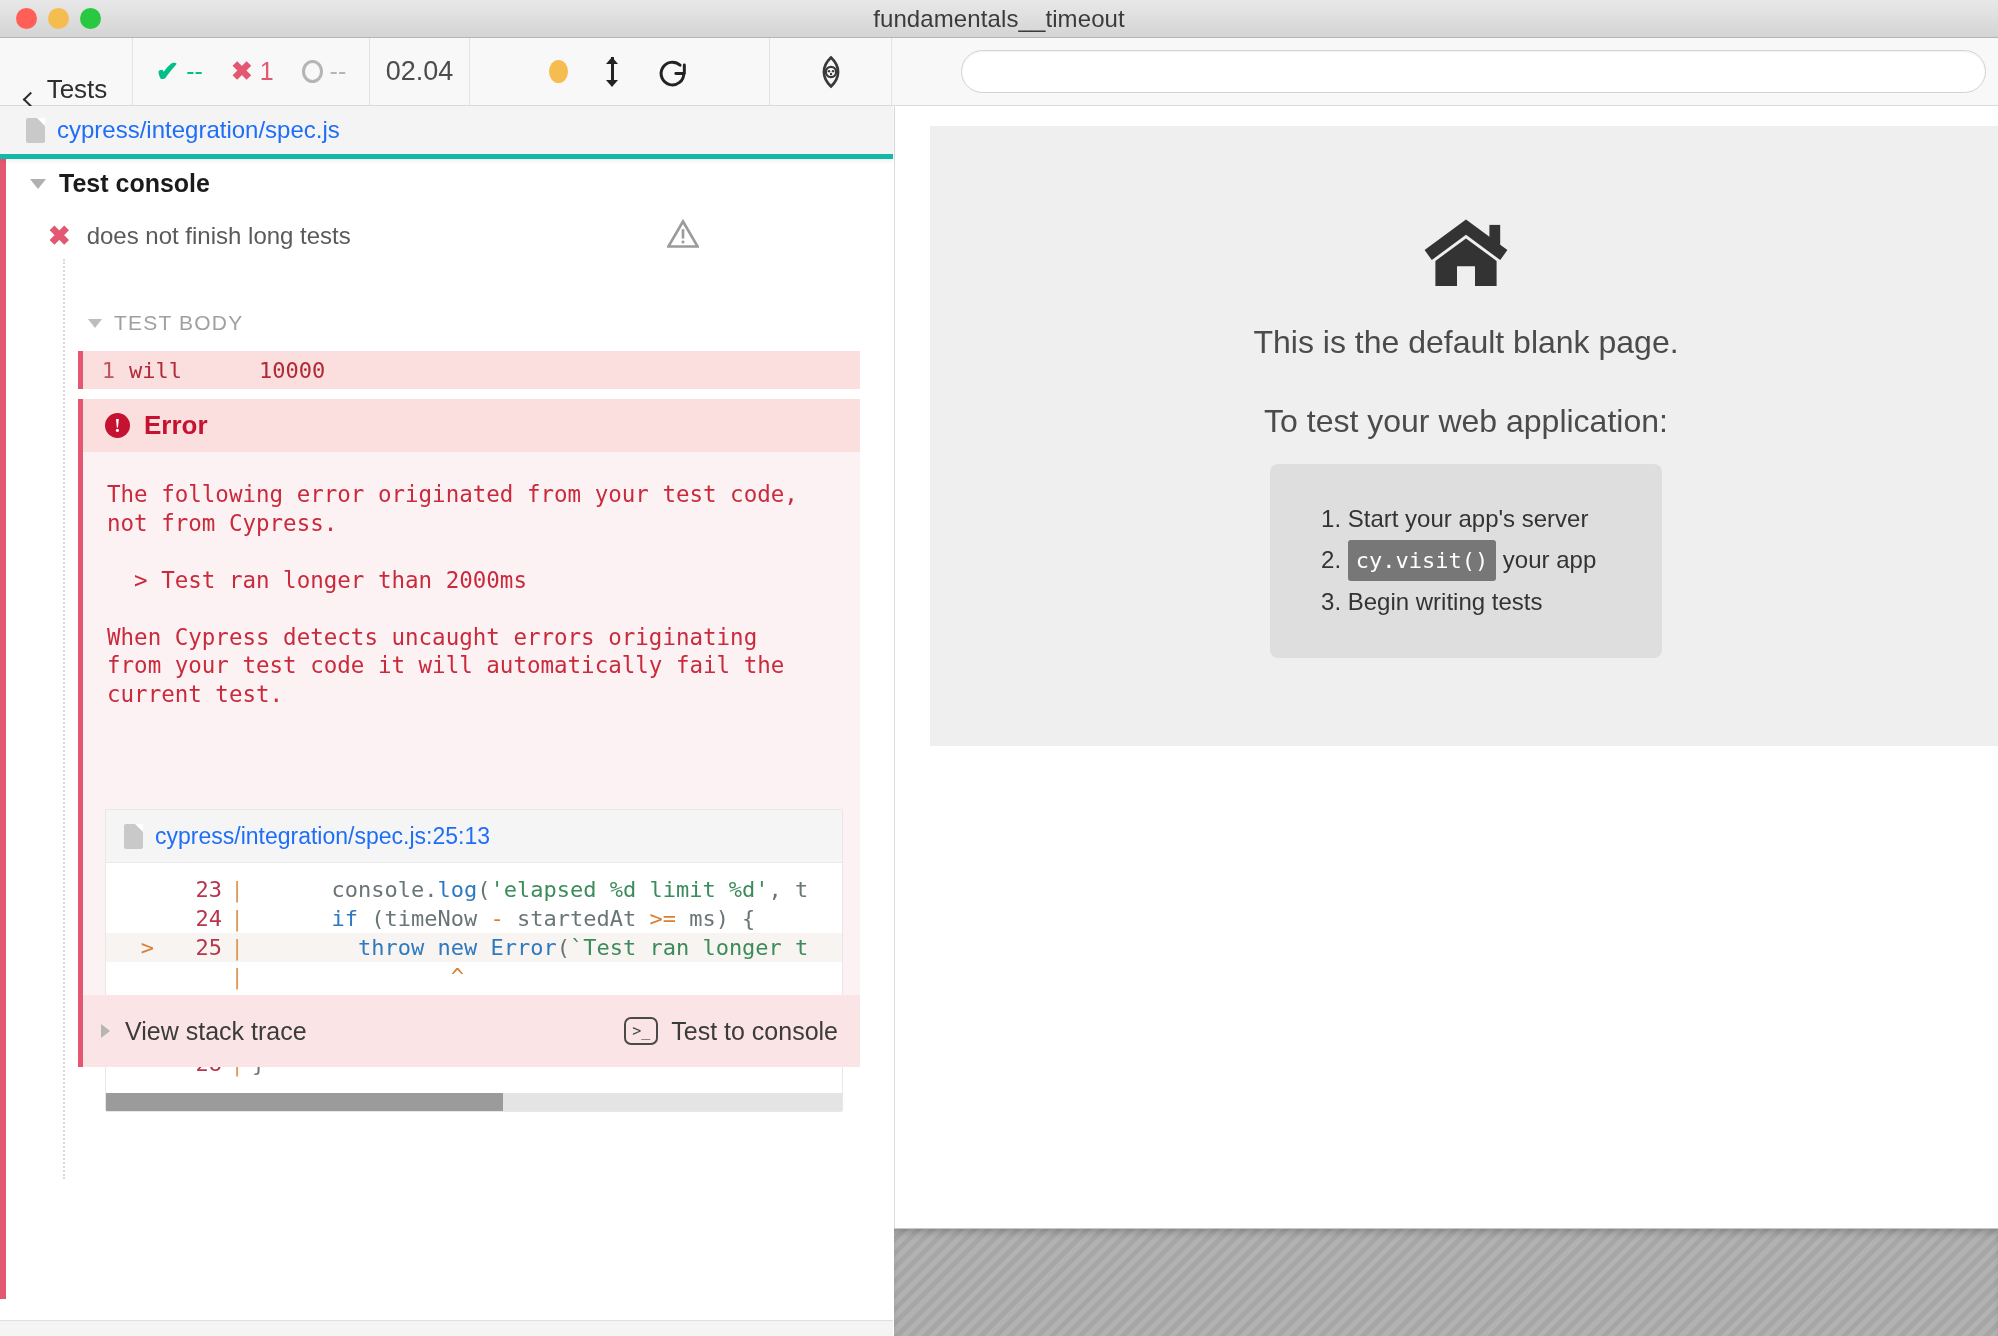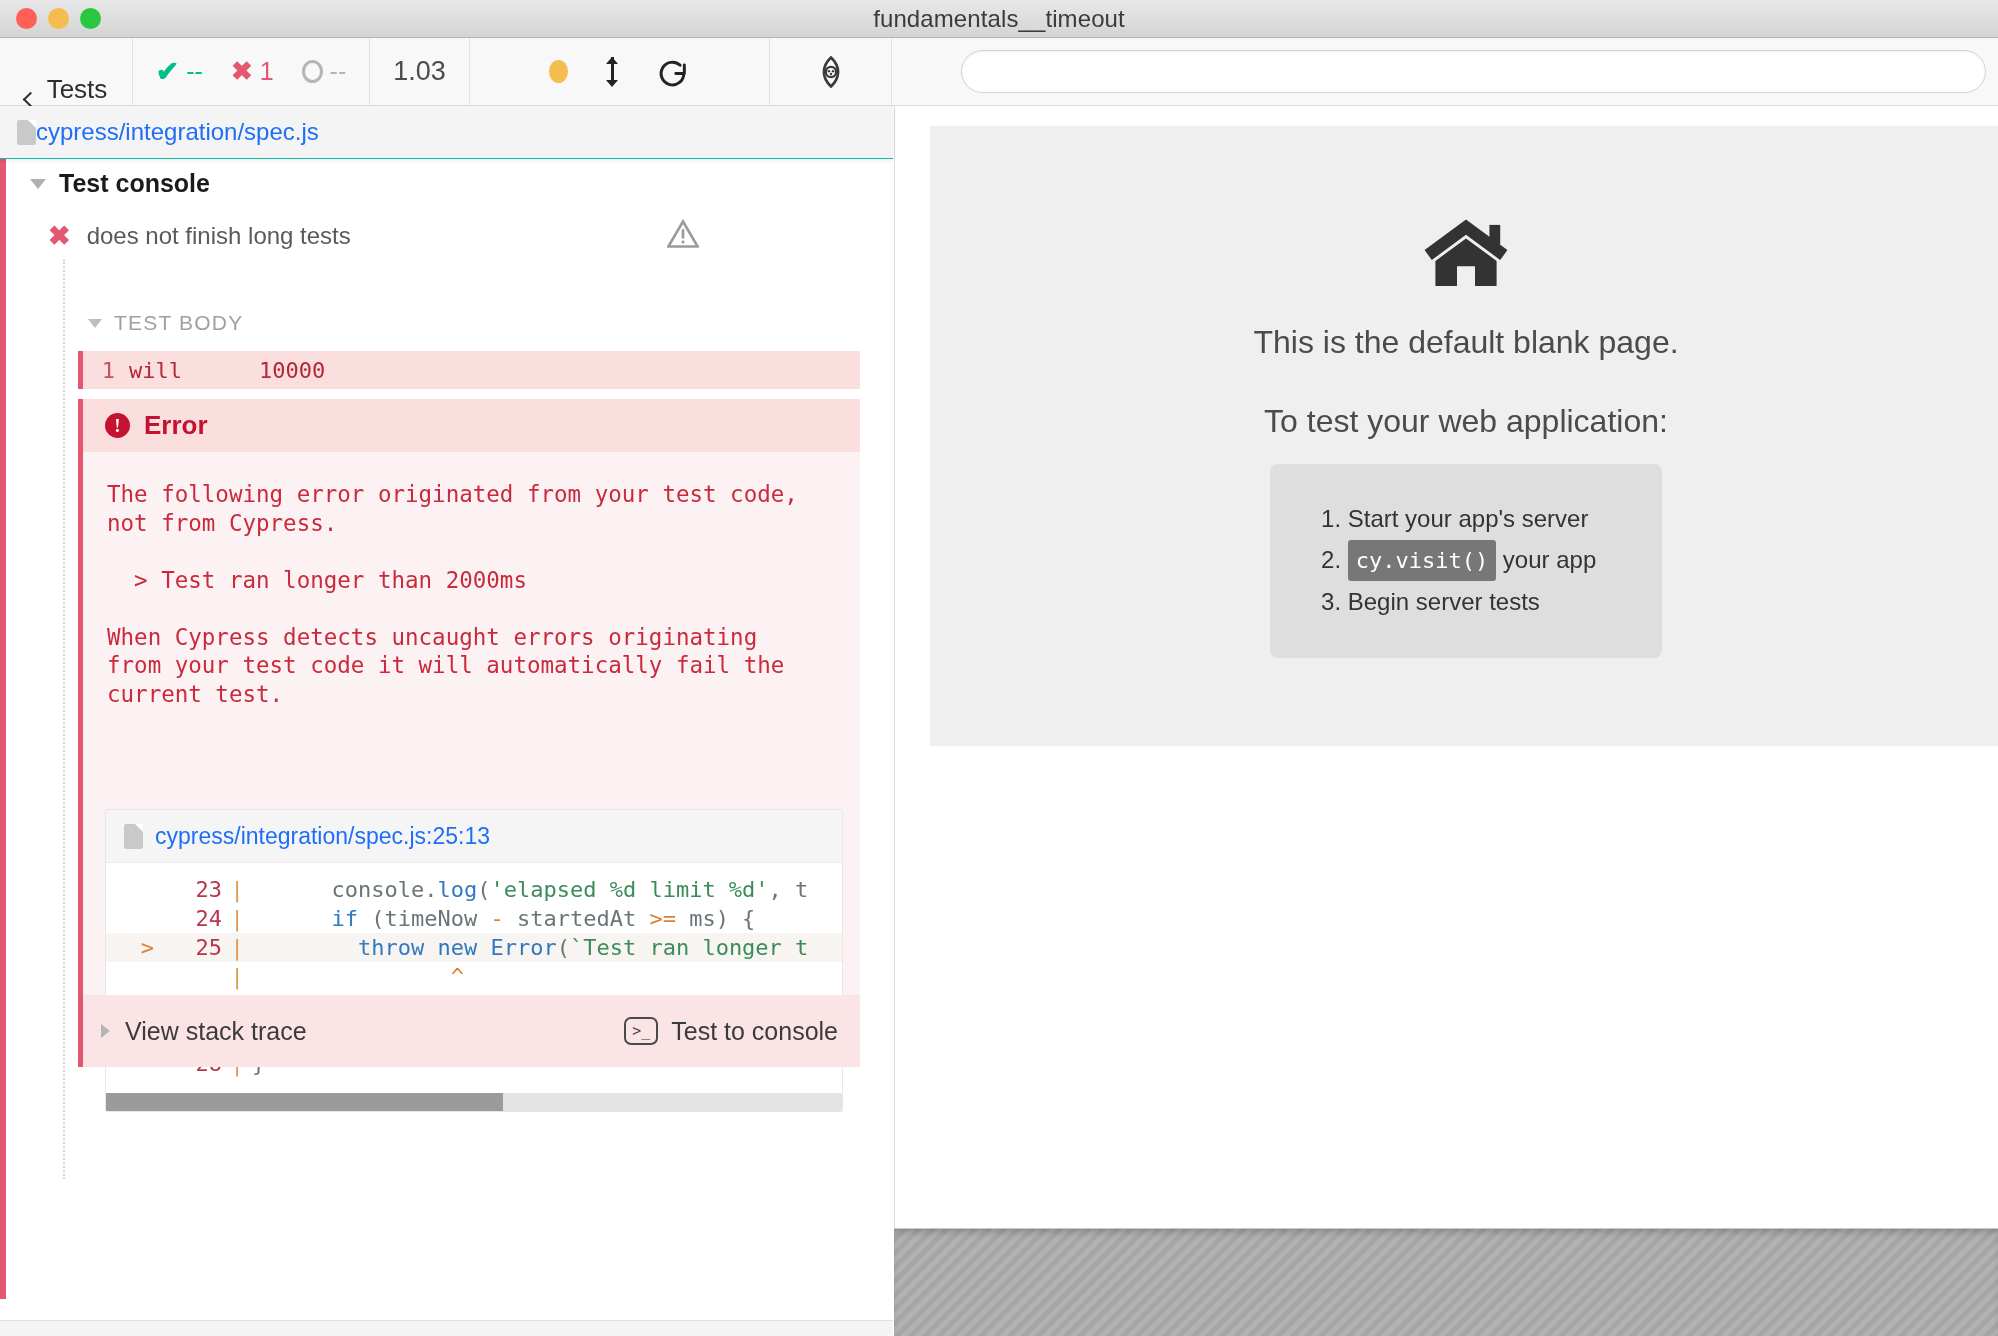--- a/index.html
+++ b/index.html
@@ -88,22 +88,22 @@
     background: #fff; border: 1px solid #d2d2d2; border-radius: 22px;
     box-shadow: inset 0 1px 2px rgba(0,0,0,0.06);
     font-size: 20px; padding: 0 20px; color: #333;
     font-family: "Liberation Sans", sans-serif;
   }
 
   
   .spec-header {
     position: absolute; top: 106px; left: 0;
     width: 893px; height: 53px;
-    background: #f4f4f4; border-bottom: 1px solid #14b8a6;
-    display: flex; align-items: center; gap: 0; padding-left: 17px;
+    background: #f4f4f4; border-bottom: 5px solid #14b8a6;
+    display: flex; align-items: center; gap: 12px; padding-left: 26px;
     box-shadow: 0 2px 4px rgba(0,0,0,0.07);
     z-index: 5;
   }
   .file-glyph {
     width: 19px; height: 25px; background: #c9c9c9;
     position: relative; border-radius: 2px 0 2px 2px; flex: none;
   }
   .file-glyph:after {
     content: ''; position: absolute; top: 0; right: 0;
     border-left: 8px solid transparent; border-top: 8px solid #fff;
@@ -306,21 +306,21 @@
       <span class="glyph">✖</span>
       <span class="num">1</span>
     </div>
     <div class="stat s-pend">
       <span class="glyph"></span>
       <span class="num">--</span>
     </div>
   </div>
 
   <div class="tb-cell tb-time">
-    <span>1.03</span>
+    <span>02.04</span>
   </div>
 
   <div class="tb-cell tb-controls">
     <span class="dot-amber"></span>
     <span class="icon-updown">
       <span class="arrow-up"></span>
       <span class="arrow-dn"></span>
     </span>
     <svg width="34" height="34" viewBox="0 0 24 24">
       <path d="M20 7 V13 H14" fill="none" stroke="#232323" stroke-width="2.1" stroke-linecap="round" stroke-linejoin="round"></path>
@@ -428,20 +428,20 @@
         <path d="M50 6 L96 40 L88 51 L50 23 L12 51 L4 40 Z" fill="#333333"></path>
         <rect x="76" y="12" width="12" height="22" fill="#333333"></rect>
         <path d="M50 27 L84 52 V80 H60 V58 H40 V80 H16 V52 Z" fill="#333333"></path>
       </svg>
       <div class="aut-line1">This is the default blank page.</div>
       <div class="aut-line2">To test your web application:</div>
       <div class="aut-steps">
         <ol id="aut-steps-list">
             <li>Start your app's server</li>
             <li><span class="code-chip">cy.visit()</span> your app</li>
-            <li>Begin server tests</li>
+            <li>Begin writing tests</li>
           </ol>
       </div>
     </div>
   </div>
 </div>
 
 <div class="aut-hatch"></div>
 
 </body></html>

